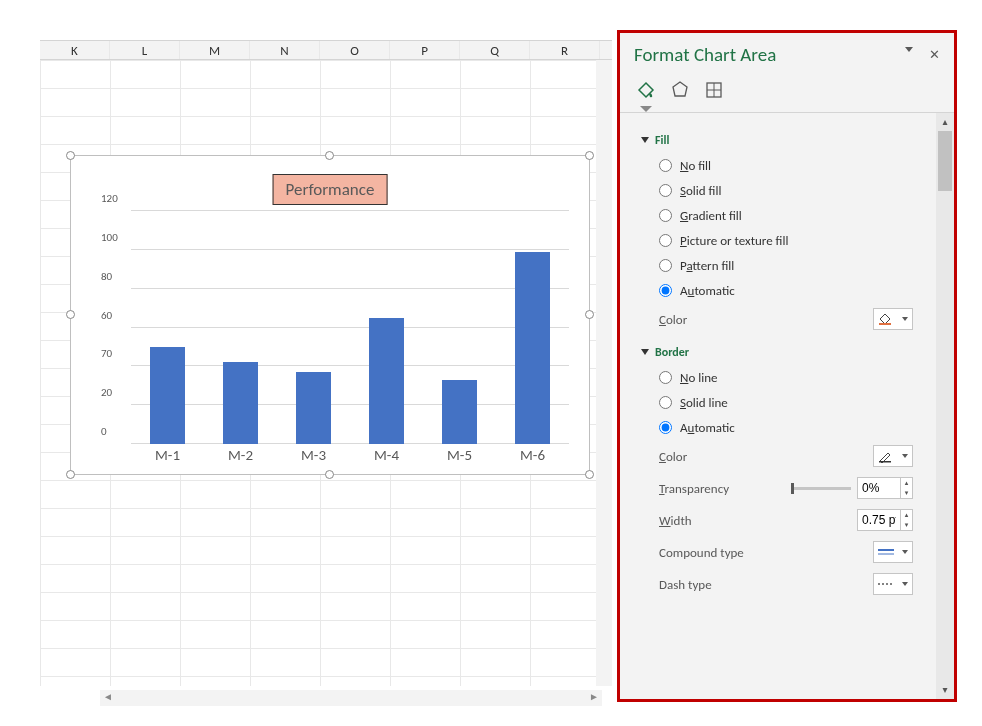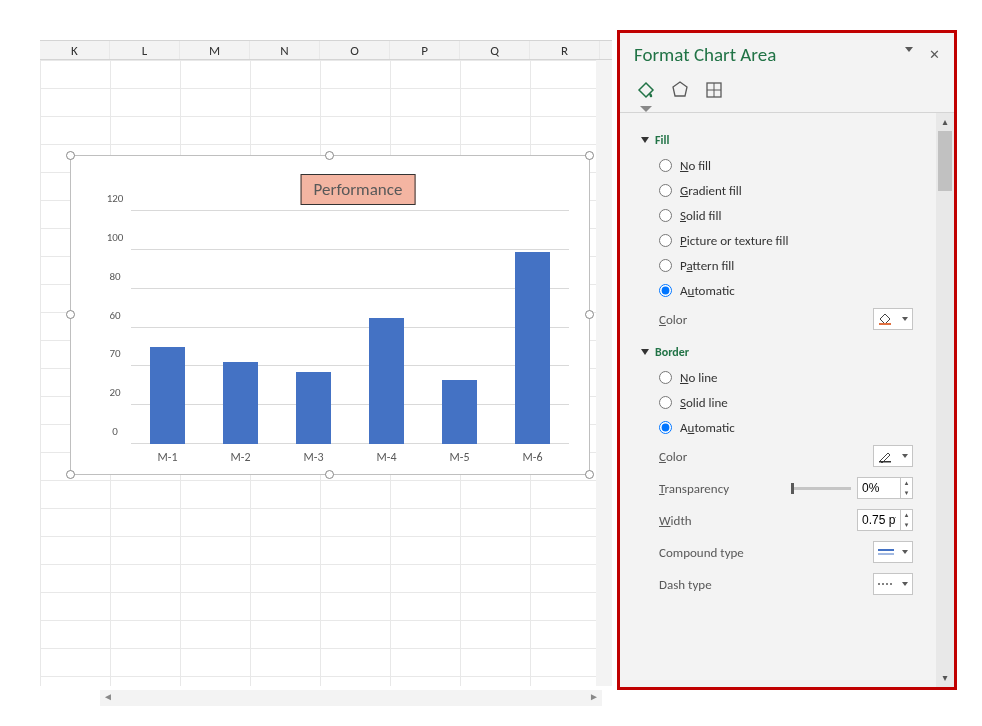--- a/index.html
+++ b/index.html
@@ -110,42 +110,41 @@
 .chart-title {
   position: absolute;
   top: 18px;
   left: 50%;
   transform: translateX(-50%);
   padding: 4px 12px;
   font-size: 17px;
   color: #595959;
   background: #f4b5a2;
   border: 1px solid #333;
-  margin-left: 28px;
 }
 .plot-area {
   position: absolute;
   top: 55px;
   left: 60px;
   right: 20px;
   bottom: 30px;
 }
 .y-axis {
   position: absolute;
   left: -30px;
   top: 0;
   bottom: 0;
   width: 28px;
 }
 .y-tick {
   position: absolute;
   right: 0;
   font-size: 11px;
   color: #595959;
-  text-align: center;
+  text-align: left;
   width: 28px;
   transform: translateY(-50%);
 }
 .gridline {
   position: absolute;
   left: 0;
   right: 0;
   height: 1px;
   background: #d9d9d9;
 }
@@ -168,29 +167,29 @@
 }
 .bar {
   width: 35px;
   background: #4472c4;
 }
 .x-label {
   position: absolute;
   bottom: -20px;
   left: 50%;
   transform: translateX(-50%);
-  font-size: 12px;
+  font-size: 15px;
   color: #595959;
   white-space: nowrap;
 }
 
 .format-pane {
   flex: 1;
   border: 3px solid #c00000;
-  margin: 30px 25px 36px 5px;
+  margin: 30px 25px 24px 5px;
   background: #f3f3f3;
   position: relative;
   display: flex;
   flex-direction: column;
 }
 .pane-header {
   padding: 10px 14px 6px;
   display: flex;
   align-items: center;
   justify-content: space-between;
@@ -516,25 +515,25 @@
         <div class="section-header">
           <span class="collapse-tri"></span>
           <span>Fill</span>
         </div>
         <label class="radio-row">
           <input type="radio" name="fill" style="">
           <span><span class="u">N</span><span>o fill</span></span>
         </label>
         <label class="radio-row">
           <input type="radio" name="fill" style="">
+          <span><span class="u">S</span>olid fill</span>
+        </label>
+        <label class="radio-row">
+          <input type="radio" name="fill" style="">
           <span><span class="u">G</span>radient fill</span>
-        </label>
-        <label class="radio-row">
-          <input type="radio" name="fill" style="">
-          <span><span class="u">S</span>olid fill</span>
         </label>
         <label class="radio-row">
           <input type="radio" name="fill" style="">
           <span><span class="u">P</span>icture or texture fill</span>
         </label>
         <label class="radio-row">
           <input type="radio" name="fill" style="">
           <span>P<span class="u">a</span>ttern fill</span>
         </label>
         <label class="radio-row">

